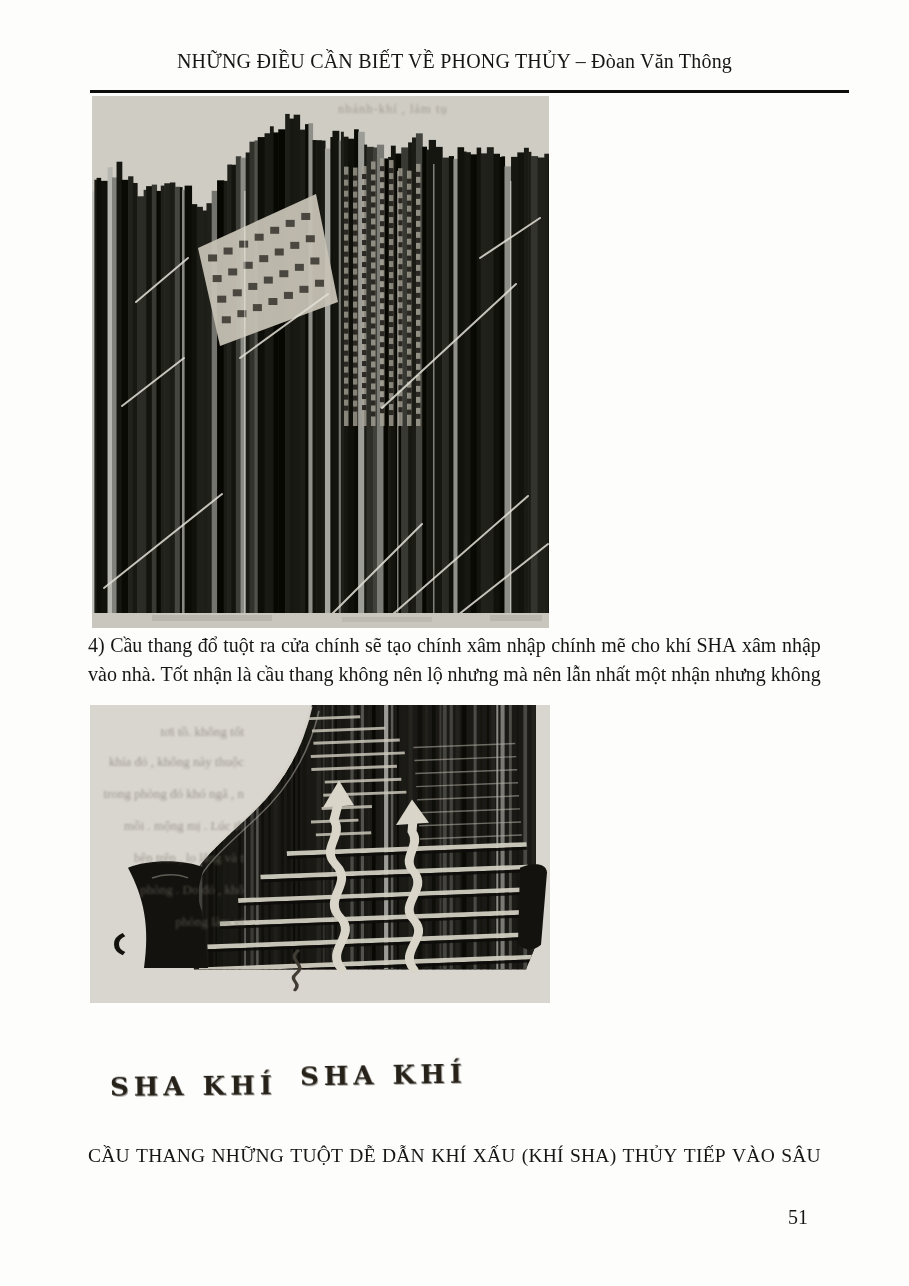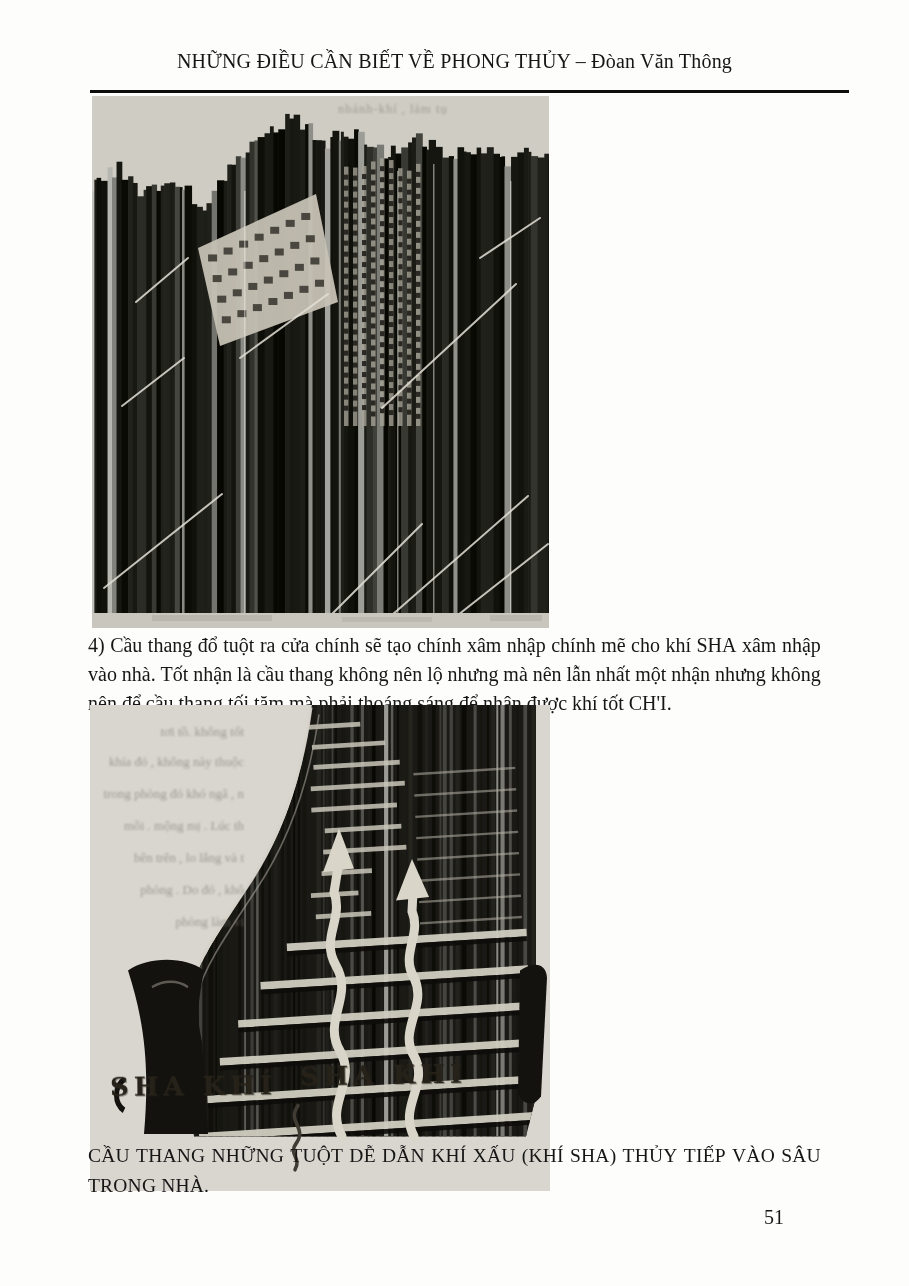--- a/index.html
+++ b/index.html
@@ -3,21 +3,21 @@
 <meta charset="utf-8">
 <style>
   html,body{margin:0;padding:0;background:#ffffff;}
   .page{position:relative;width:909px;height:1286px;background:#fdfdfc;overflow:hidden;
         font-family:"Liberation Serif","DejaVu Serif",serif;color:#161616;}
   .header-title{position:absolute;top:50px;left:0;width:909px;text-align:center;
         font-size:20px;letter-spacing:.2px;white-space:nowrap;}
   .rule{position:absolute;left:90px;top:90px;width:759px;height:3px;background:#0d0d0d;}
 
   .fig1{position:absolute;left:92px;top:96px;width:457px;height:532px;}
-  .fig2{position:absolute;left:90px;top:705px;width:460px;height:486px;}
+  .fig2{position:absolute;left:90px;top:705px;width:460px;height:298px;}
   .fig1 svg,.fig2 svg{position:absolute;left:0;top:0;width:100%;height:100%;display:block;}
 
   .fig1-ghost{position:absolute;top:6px;left:246px;font-size:12.5px;color:#8a867c;
         filter:blur(1px);opacity:.68;letter-spacing:1px;white-space:nowrap;}
 
   .g2line{position:absolute;left:2px;width:152px;text-align:right;font-size:13px;
         color:#78746a;filter:blur(1.1px);opacity:.62;transform:skewX(-2deg);
         line-height:1;white-space:nowrap;}
 
   .shakhi{position:absolute;font-family:"DejaVu Serif",serif;font-weight:700;
@@ -28,21 +28,21 @@
 
   .para{position:absolute;left:88px;top:631px;width:733px;font-size:20px;line-height:29px;}
   .para .pline{height:29px;}
   .caption{position:absolute;left:88px;top:1141px;width:733px;font-size:19.5px;
         line-height:30px;letter-spacing:.2px;}
   .caption .cline{height:30px;}
 
   .jline{display:flex;justify-content:space-between;overflow:hidden;white-space:nowrap;}
   .jline span{flex:0 0 auto;}
 
-  .pagenum{position:absolute;left:764px;top:1206px;font-size:20px;}
+  .pagenum{position:absolute;left:788px;top:1206px;font-size:20px;}
 </style>
 </head>
 <body>
 
 <div class="page">
 
   <div class="header-title">NHỮNG ĐIỀU CẦN BIẾT VỀ PHONG THỦY – Đòan Văn Thông</div>
   <div class="rule"></div>
 
   <div class="fig1">
@@ -455,21 +455,20 @@
         <span>nhưng</span>
         <span>mà</span>
         <span>nên</span>
         <span>lẫn</span>
         <span>nhất</span>
         <span>một</span>
         <span>nhận</span>
         <span>nhưng</span>
         <span>không</span>
       </div>
-    <div class="pline">nên để cầu thang tối tăm mà phải thoáng sáng để nhận được khí tốt CH'I.</div>
   </div>
 
   <div class="fig2">
     <svg viewBox="0 0 460 410" preserveAspectRatio="none">
       <rect width="460" height="410" fill="#d9d6cf"></rect>
       <defs>
         <clipPath id="massClip">
           <path d="M222,0 L446,0 L446,330 L436,364 L104,364 C98,322 94,272 100,244 C108,216 132,188 160,151 C196,106 214,56 222,0 Z"></path>
         </clipPath>
       </defs>
@@ -604,17 +603,16 @@
         <span>DẪN</span>
         <span>KHÍ</span>
         <span>XẤU</span>
         <span>(KHÍ</span>
         <span>SHA)</span>
         <span>THỦY</span>
         <span>TIẾP</span>
         <span>VÀO</span>
         <span>SÂU</span>
       </div>
-    <div class="cline">TRONG NHÀ.</div>
   </div>
 
   <div class="pagenum">51</div>
 </div>
 
 </body></html>

